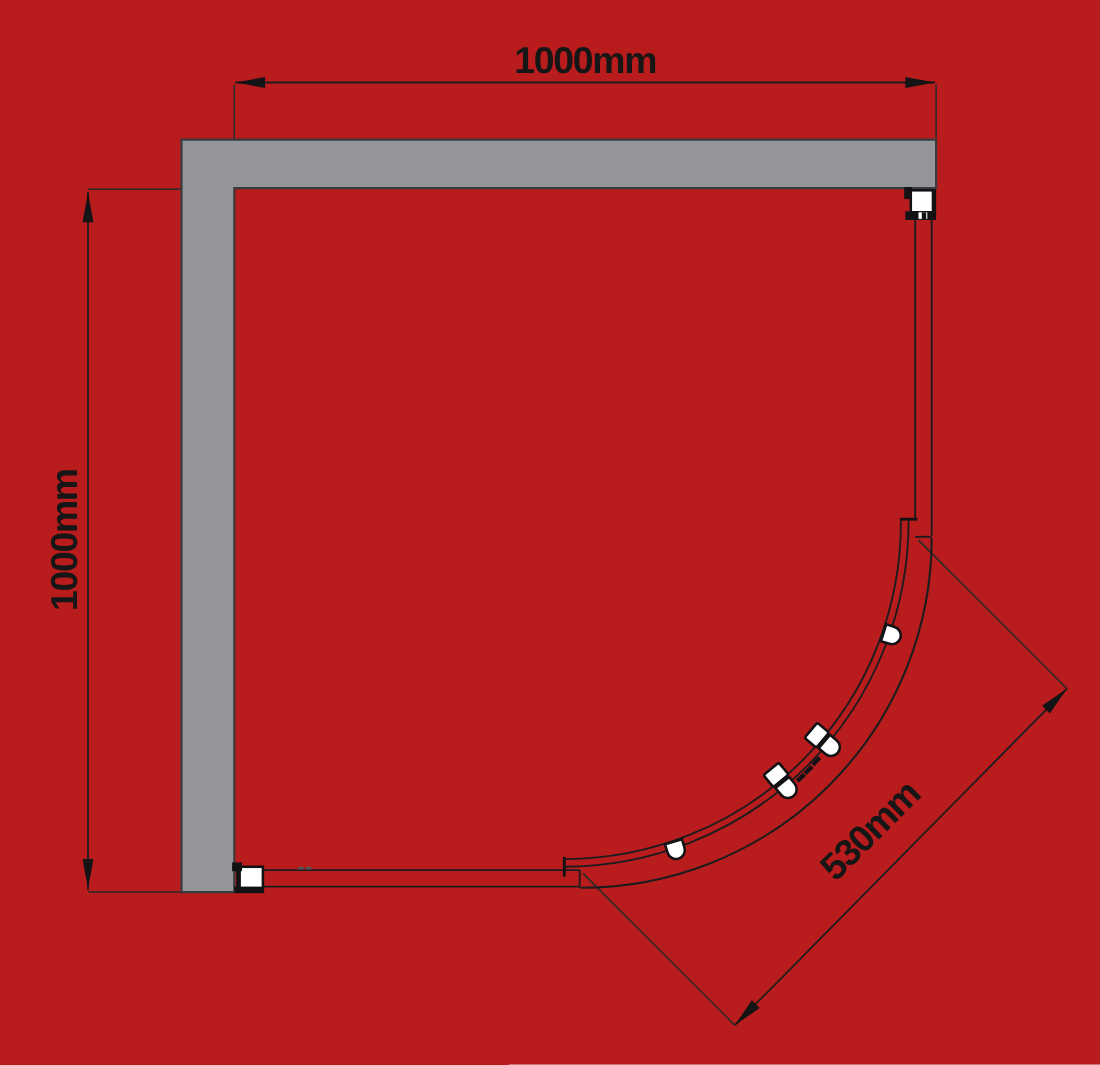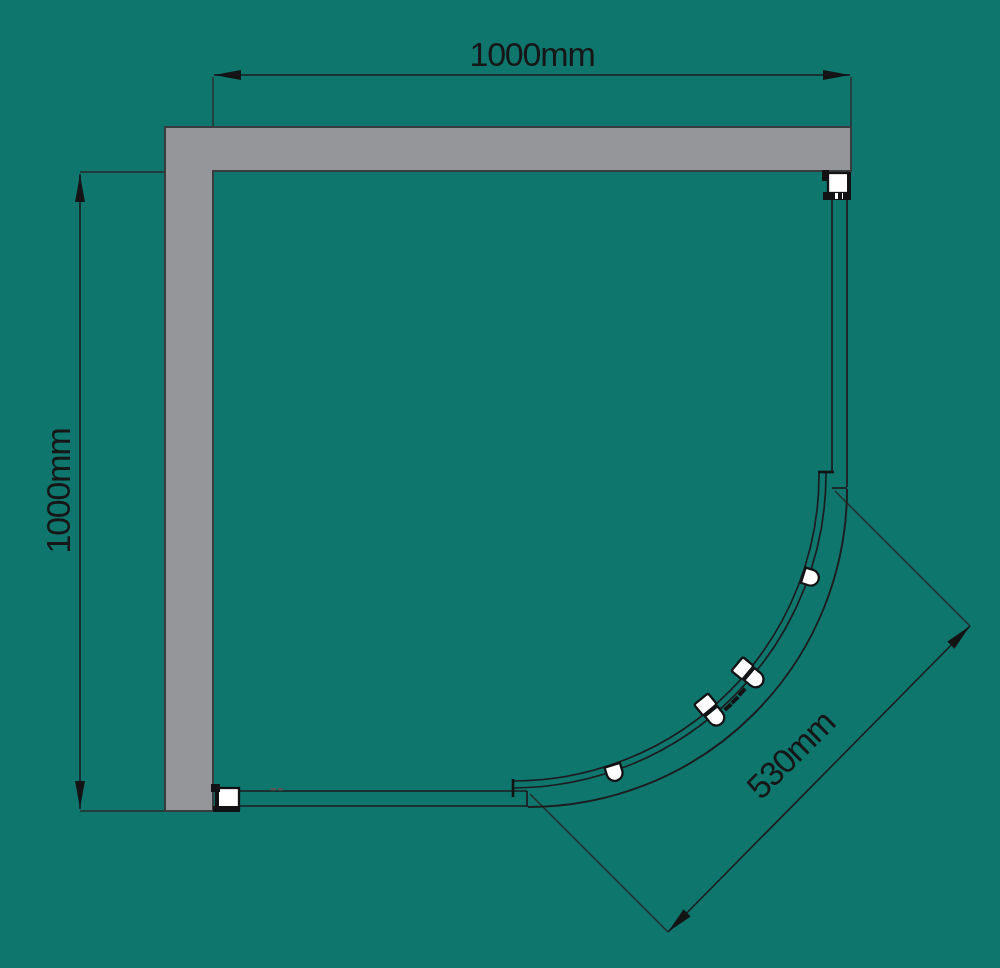--- a/index.html
+++ b/index.html
@@ -4,23 +4,24 @@
 <style>
   html, body {
     margin: 0;
     padding: 0;
     background: #ffffff;
   }
   #canvas {
     position: relative;
     width: 1000px;
     height: 968px;
-    background: #0f766e;
+    background: #b91c1c;
     overflow: hidden;
     font-family: "Liberation Sans", sans-serif;
+    font-weight: bold;
   }
   svg { display: block; }
   .dim-line {
     stroke: #1c1c1e;
     stroke-width: 1.6;
     fill: none;
   }
   .ext-line {
     stroke: #2a2a2c;
     stroke-width: 1.4;

